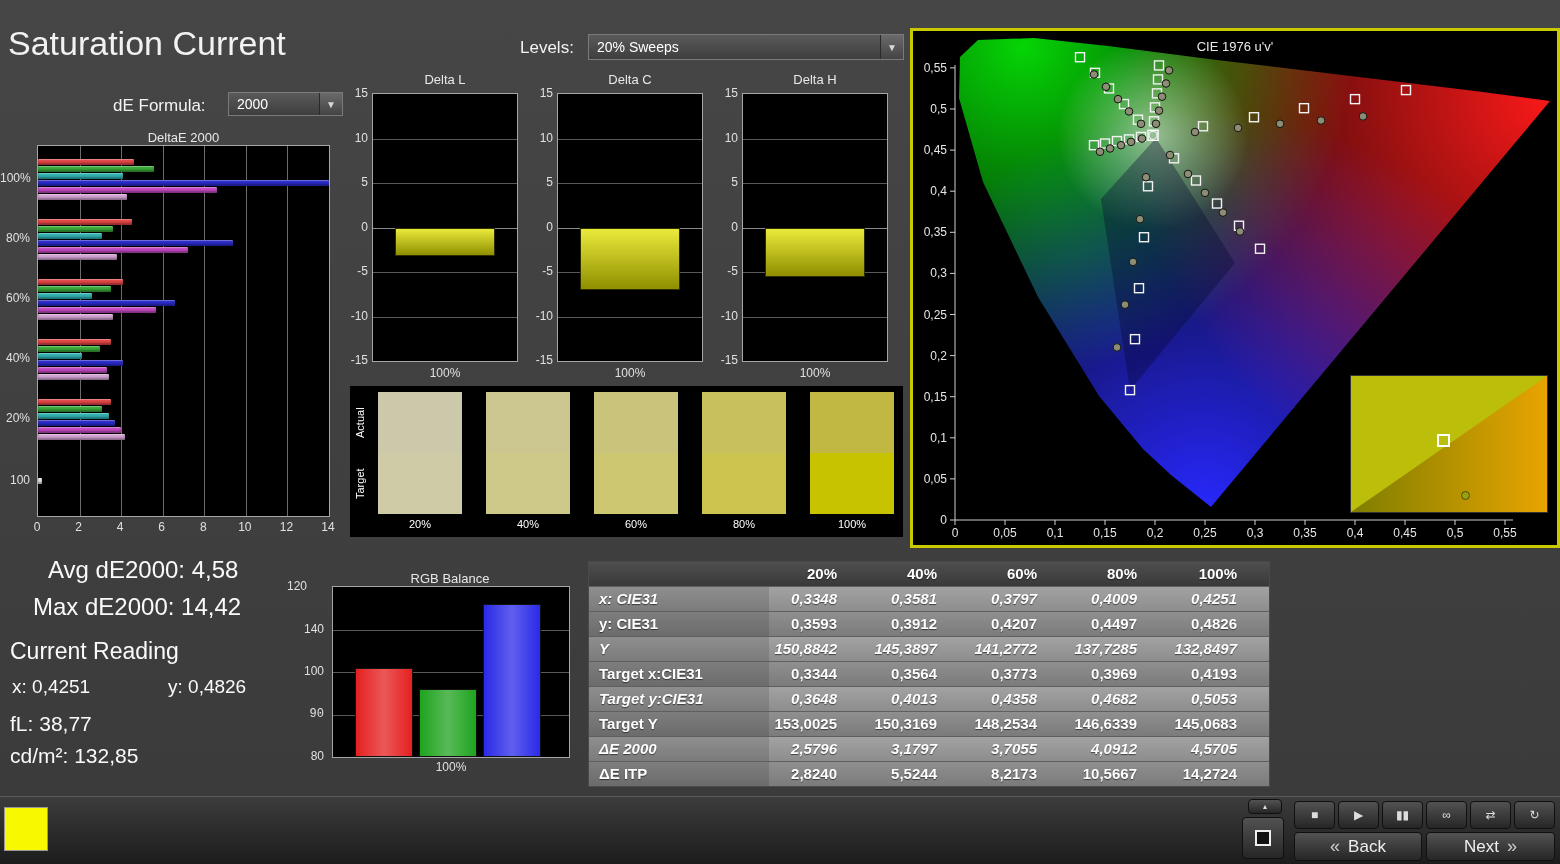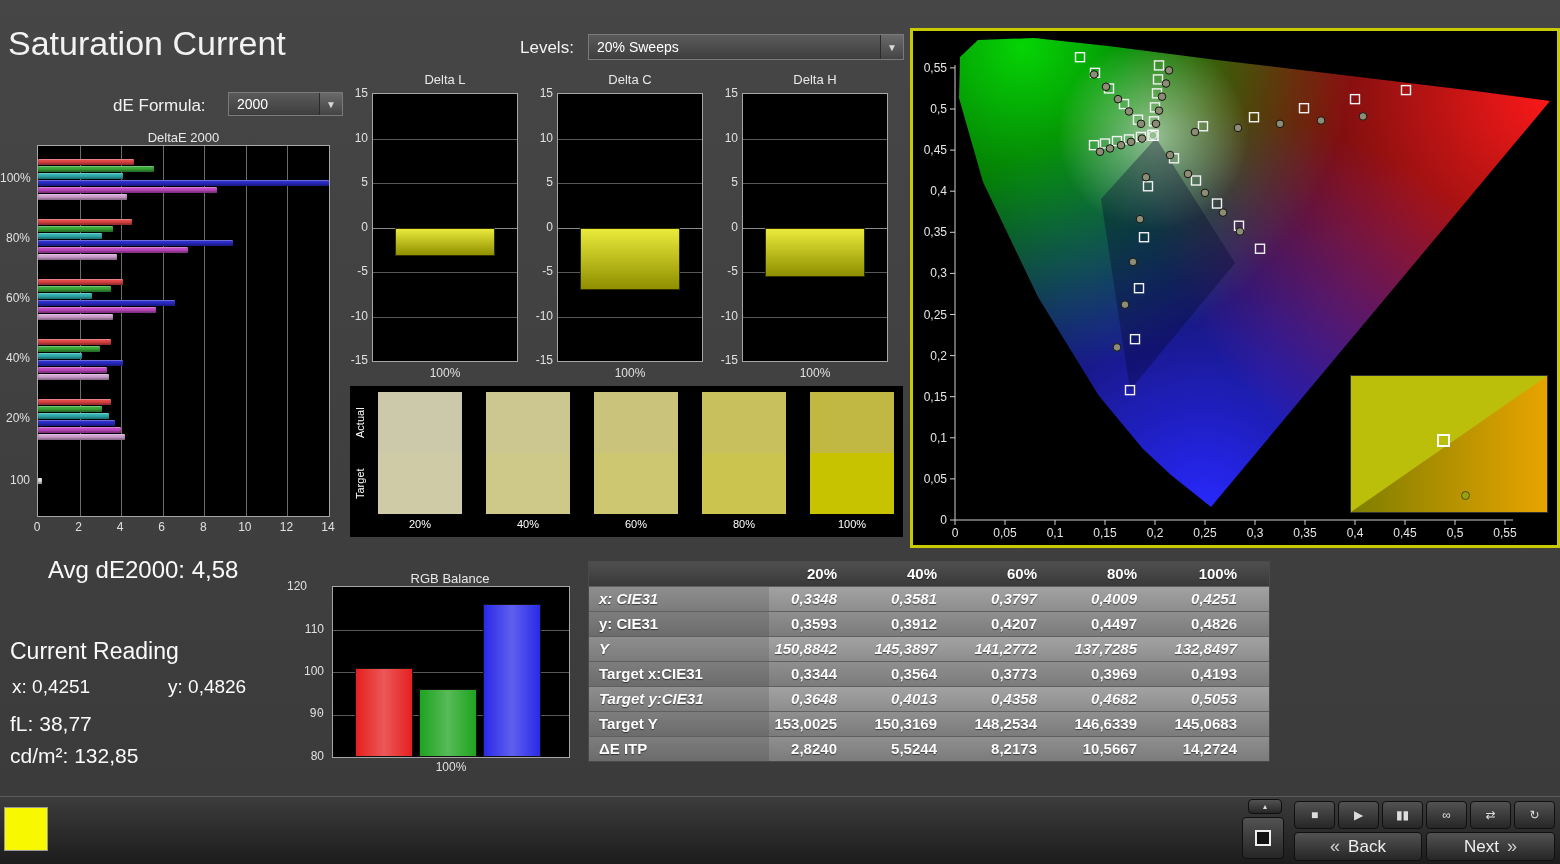--- a/index.html
+++ b/index.html
@@ -222,20 +222,21 @@
       </div>
       <div class="strip-label" style="left: 352px; top: 132px; width: 84px;">80%</div>
       <div class="swatch-col" style="left: 460px; top: 6px; width: 84px; height: 122px;">
         <div class="swatch-half" style="top: 0px; height: 61px; background: rgb(193, 184, 68);"></div>
         <div class="swatch-half" style="top: 61px; height: 61px; background: rgb(200, 195, 0);"></div>
       </div>
       <div class="strip-label" style="left: 460px; top: 132px; width: 84px;">100%</div>
     </div>
 
   <div id="cie-panel">
+    <div class="ctitle" style="left:0;top:8px;width:644px;">CIE 1976 u'v'</div>
     <svg id="cie-svg" width="644" height="514" viewBox="0 0 644 514">
       <defs>
         <radialGradient id="gG">
             <stop offset="0%" stop-color="#00d400"></stop>
             <stop offset="100%" stop-color="#00d400" stop-opacity="0"></stop>
           </radialGradient>
         <radialGradient id="gR">
             <stop offset="0%" stop-color="#ff1414"></stop>
             <stop offset="100%" stop-color="#ff1414" stop-opacity="0"></stop>
           </radialGradient>
@@ -383,20 +384,24 @@
       <div class="pv-grad"></div>
       <div class="pv-square" style="left:86px;top:58px;"></div>
       <div class="pv-dot" style="left:110px;top:115px;"></div>
     </div>
   </div>
 
   <div class="stat" style="left:48px;top:556px;">
     <span>Avg dE2000:</span>
     <span>4,58</span>
   </div>
+  <div class="stat" style="left:33px;top:593px;">
+    <span>Max dE2000:</span>
+    <span>14,42</span>
+  </div>
 
   <div class="cr" style="left:10px;top:638px;font-size:23px;">Current Reading</div>
   <div class="cr" style="left:12px;top:676px;font-size:19px;">
     <span>x:</span> <span>0,4251</span>
   </div>
   <div class="cr" style="left:168px;top:676px;font-size:19px;">
     <span>y:</span> <span>0,4826</span>
   </div>
   <div class="cr" style="left:10px;top:712px;font-size:21px;">
     <span>fL:</span> <span>38,77</span>
@@ -409,21 +414,21 @@
   <div id="rgb-plot" class="plot" style="left:332px;top:586px;width:238px;height:172px;">
       <div class="hgrid" style="top: 42.5px;"></div>
       <div class="hgrid" style="top: 85px;"></div>
       <div class="hgrid" style="top: 127.5px;"></div>
       <div style="position: absolute; left: 22px; width: 58px; top: 80.75px; height: 89.25px; background: linear-gradient(to right, rgb(229, 32, 32), rgba(255, 255, 255, 0.25) 50%, rgb(229, 32, 32)) rgb(229, 32, 32); border: 1px solid rgb(17, 17, 17); box-sizing: border-box;"></div>
       <div style="position: absolute; left: 86px; width: 58px; top: 102px; height: 68px; background: linear-gradient(to right, rgb(31, 163, 31), rgba(255, 255, 255, 0.25) 50%, rgb(31, 163, 31)) rgb(31, 163, 31); border: 1px solid rgb(17, 17, 17); box-sizing: border-box;"></div>
       <div style="position: absolute; left: 150px; width: 58px; top: 17px; height: 153px; background: linear-gradient(to right, rgb(42, 42, 232), rgba(255, 255, 255, 0.25) 50%, rgb(42, 42, 232)) rgb(42, 42, 232); border: 1px solid rgb(17, 17, 17); box-sizing: border-box;"></div>
     </div>
   <div id="rgb-yticks" class="abs" style="left:298px;top:586px;width:30px;height:172px;">
       <div class="tickl" style="right: 21px; width: 26px; top: -7px;">120</div>
-      <div class="tickl" style="right: 4px; width: 26px; top: 35.5px;">110</div>
+      <div class="tickl" style="right: 4px; width: 26px; top: 35.5px;">140</div>
       <div class="tickl" style="right: 4px; width: 26px; top: 78px;">100</div>
       <div class="tickl" style="right: 4px; width: 26px; top: 120.5px; font-family: Liberation Mono, monospace;">90</div>
       <div class="tickl" style="right: 4px; width: 26px; top: 163px;">80</div>
     </div>
   <div class="tickb" style="left:332px;top:760px;width:238px;">100%</div>
 
   <div id="de-table">
       <div class="trow head">
         <div class="tcell-label" style="background: transparent;"></div>
         <div class="tcell" style="background: transparent;">20%</div>
@@ -472,20 +477,28 @@
         <div class="tcell">0,4682</div>
         <div class="tcell">0,5053</div>
       </div>
       <div class="trow even">
         <div class="tcell-label">Target Y</div>
         <div class="tcell">153,0025</div>
         <div class="tcell">150,3169</div>
         <div class="tcell">148,2534</div>
         <div class="tcell">146,6339</div>
         <div class="tcell">145,0683</div>
+      </div>
+      <div class="trow odd">
+        <div class="tcell-label">ΔE 2000</div>
+        <div class="tcell">2,5796</div>
+        <div class="tcell">3,1797</div>
+        <div class="tcell">3,7055</div>
+        <div class="tcell">4,0912</div>
+        <div class="tcell">4,5705</div>
       </div>
       <div class="trow even">
         <div class="tcell-label">ΔE ITP</div>
         <div class="tcell">2,8240</div>
         <div class="tcell">5,5244</div>
         <div class="tcell">8,2173</div>
         <div class="tcell">10,5667</div>
         <div class="tcell">14,2724</div>
       </div>
     </div>

